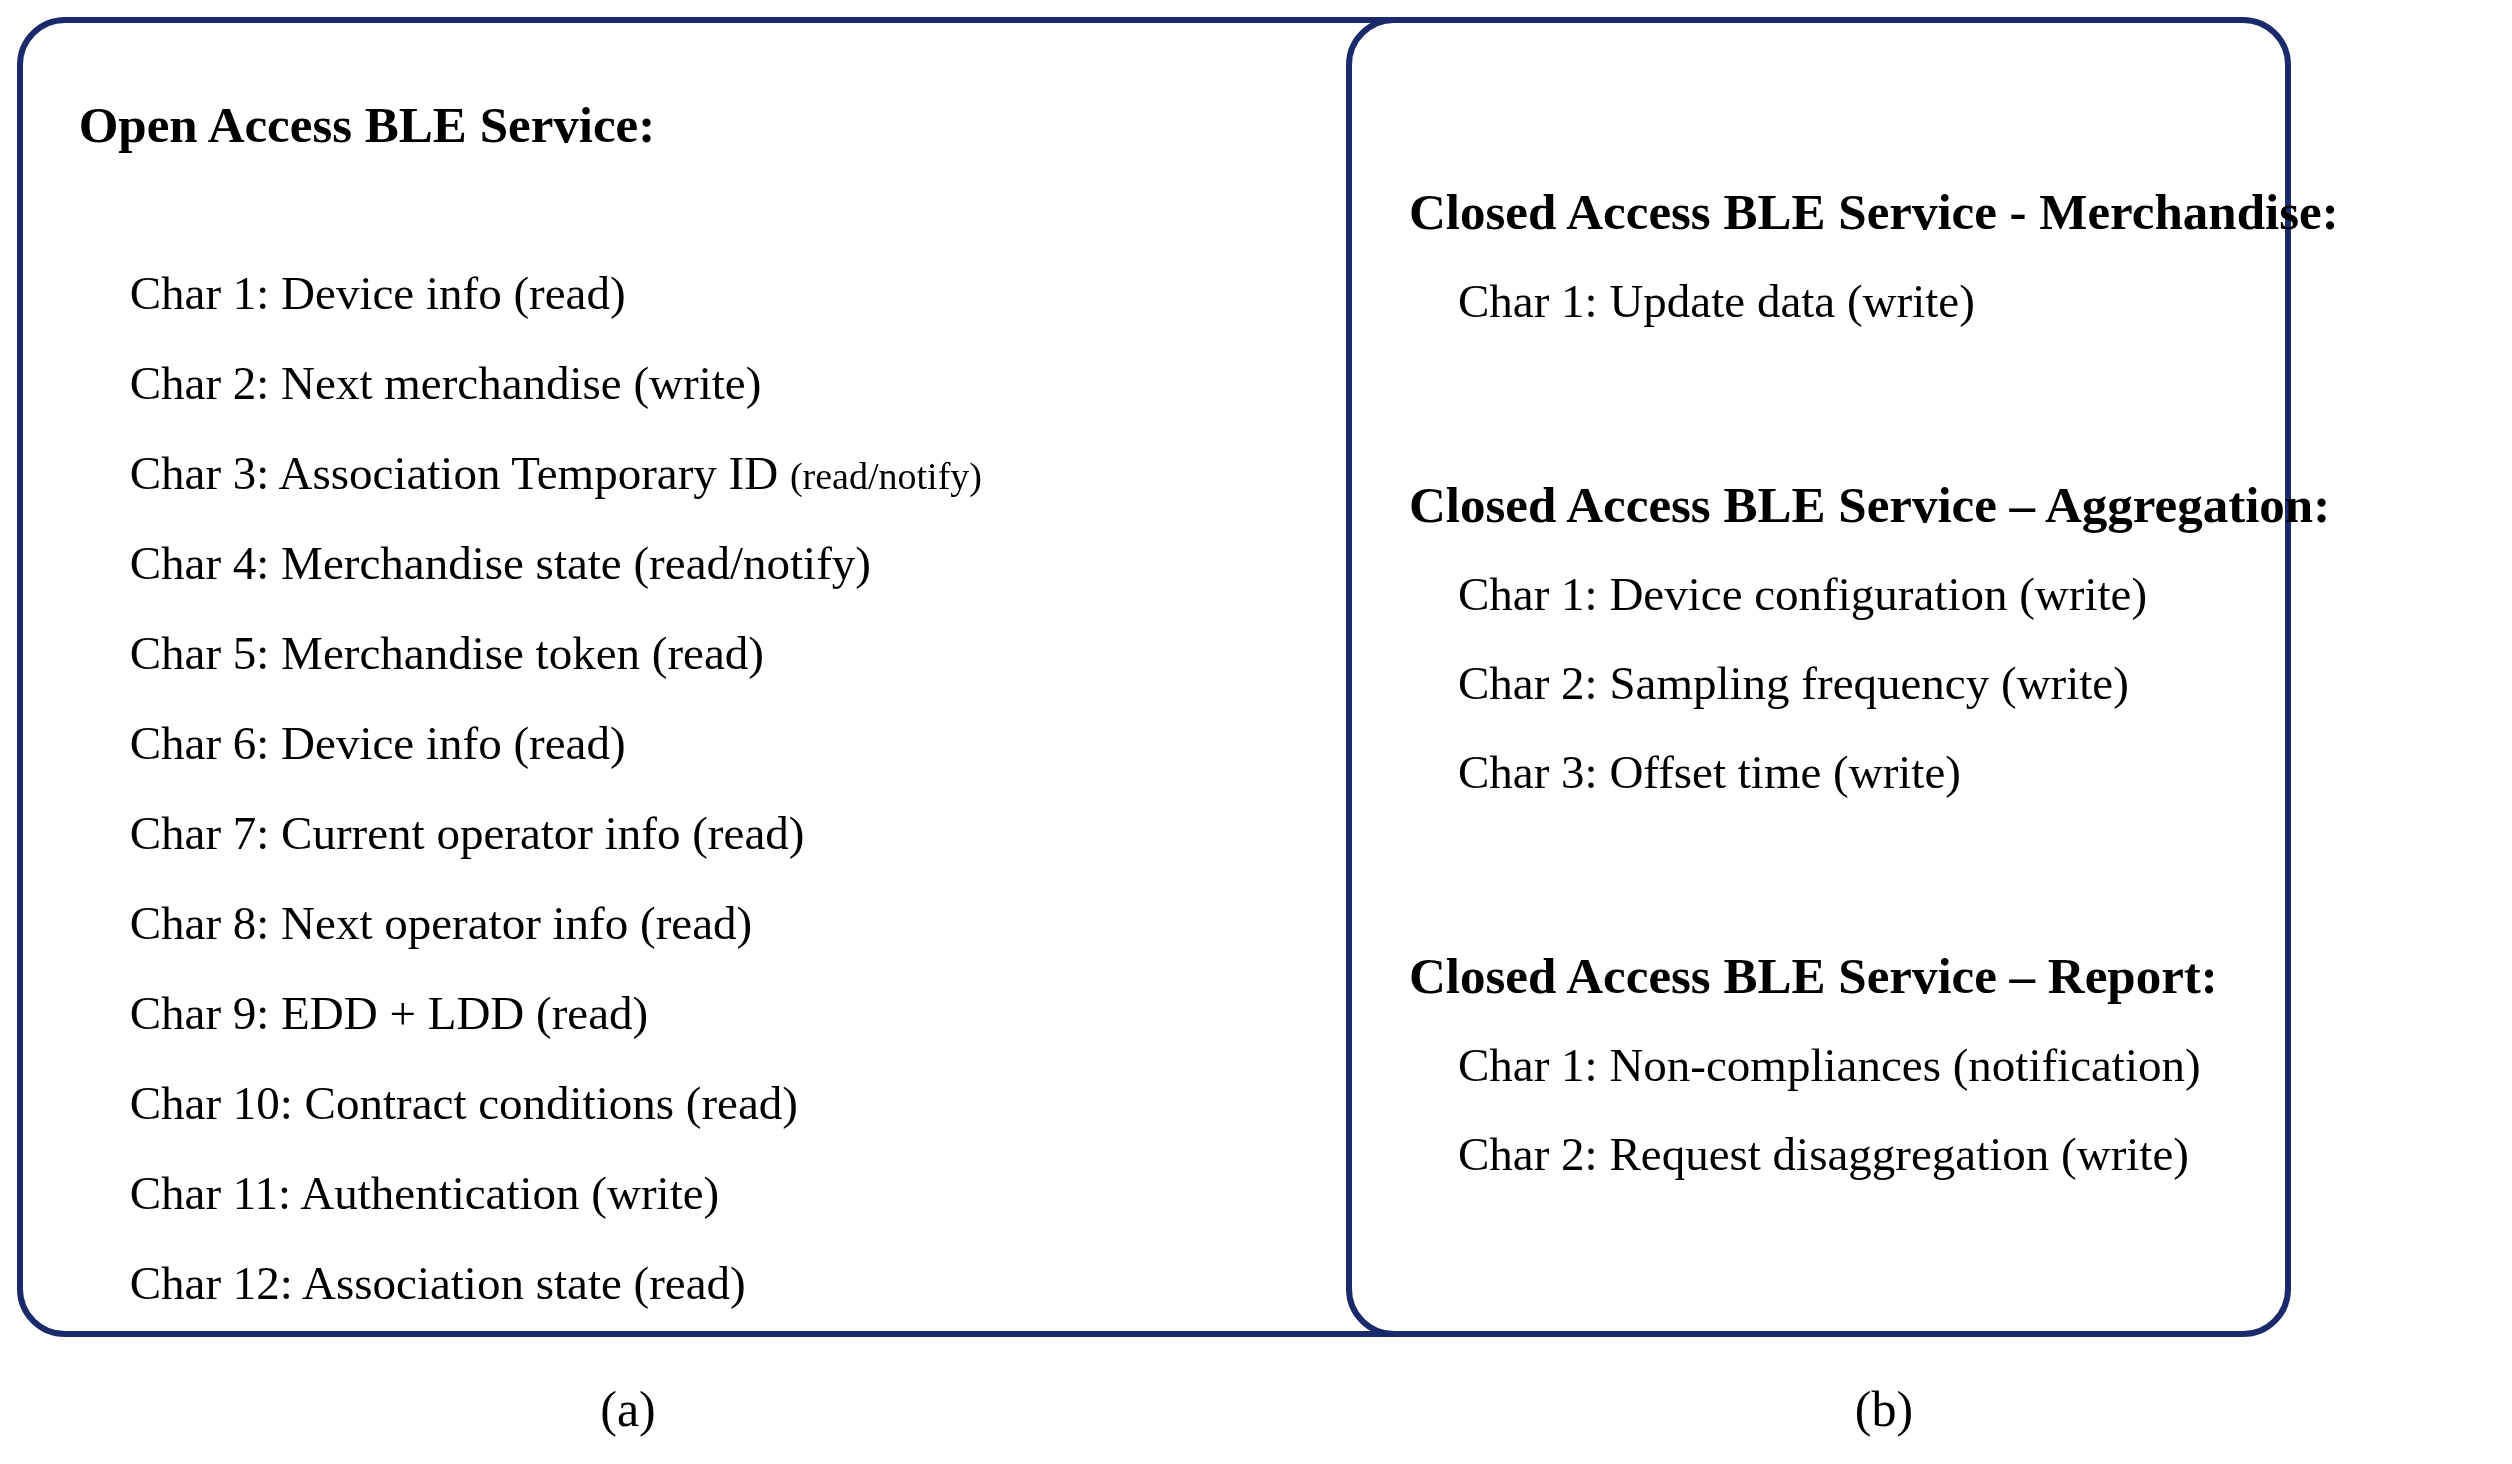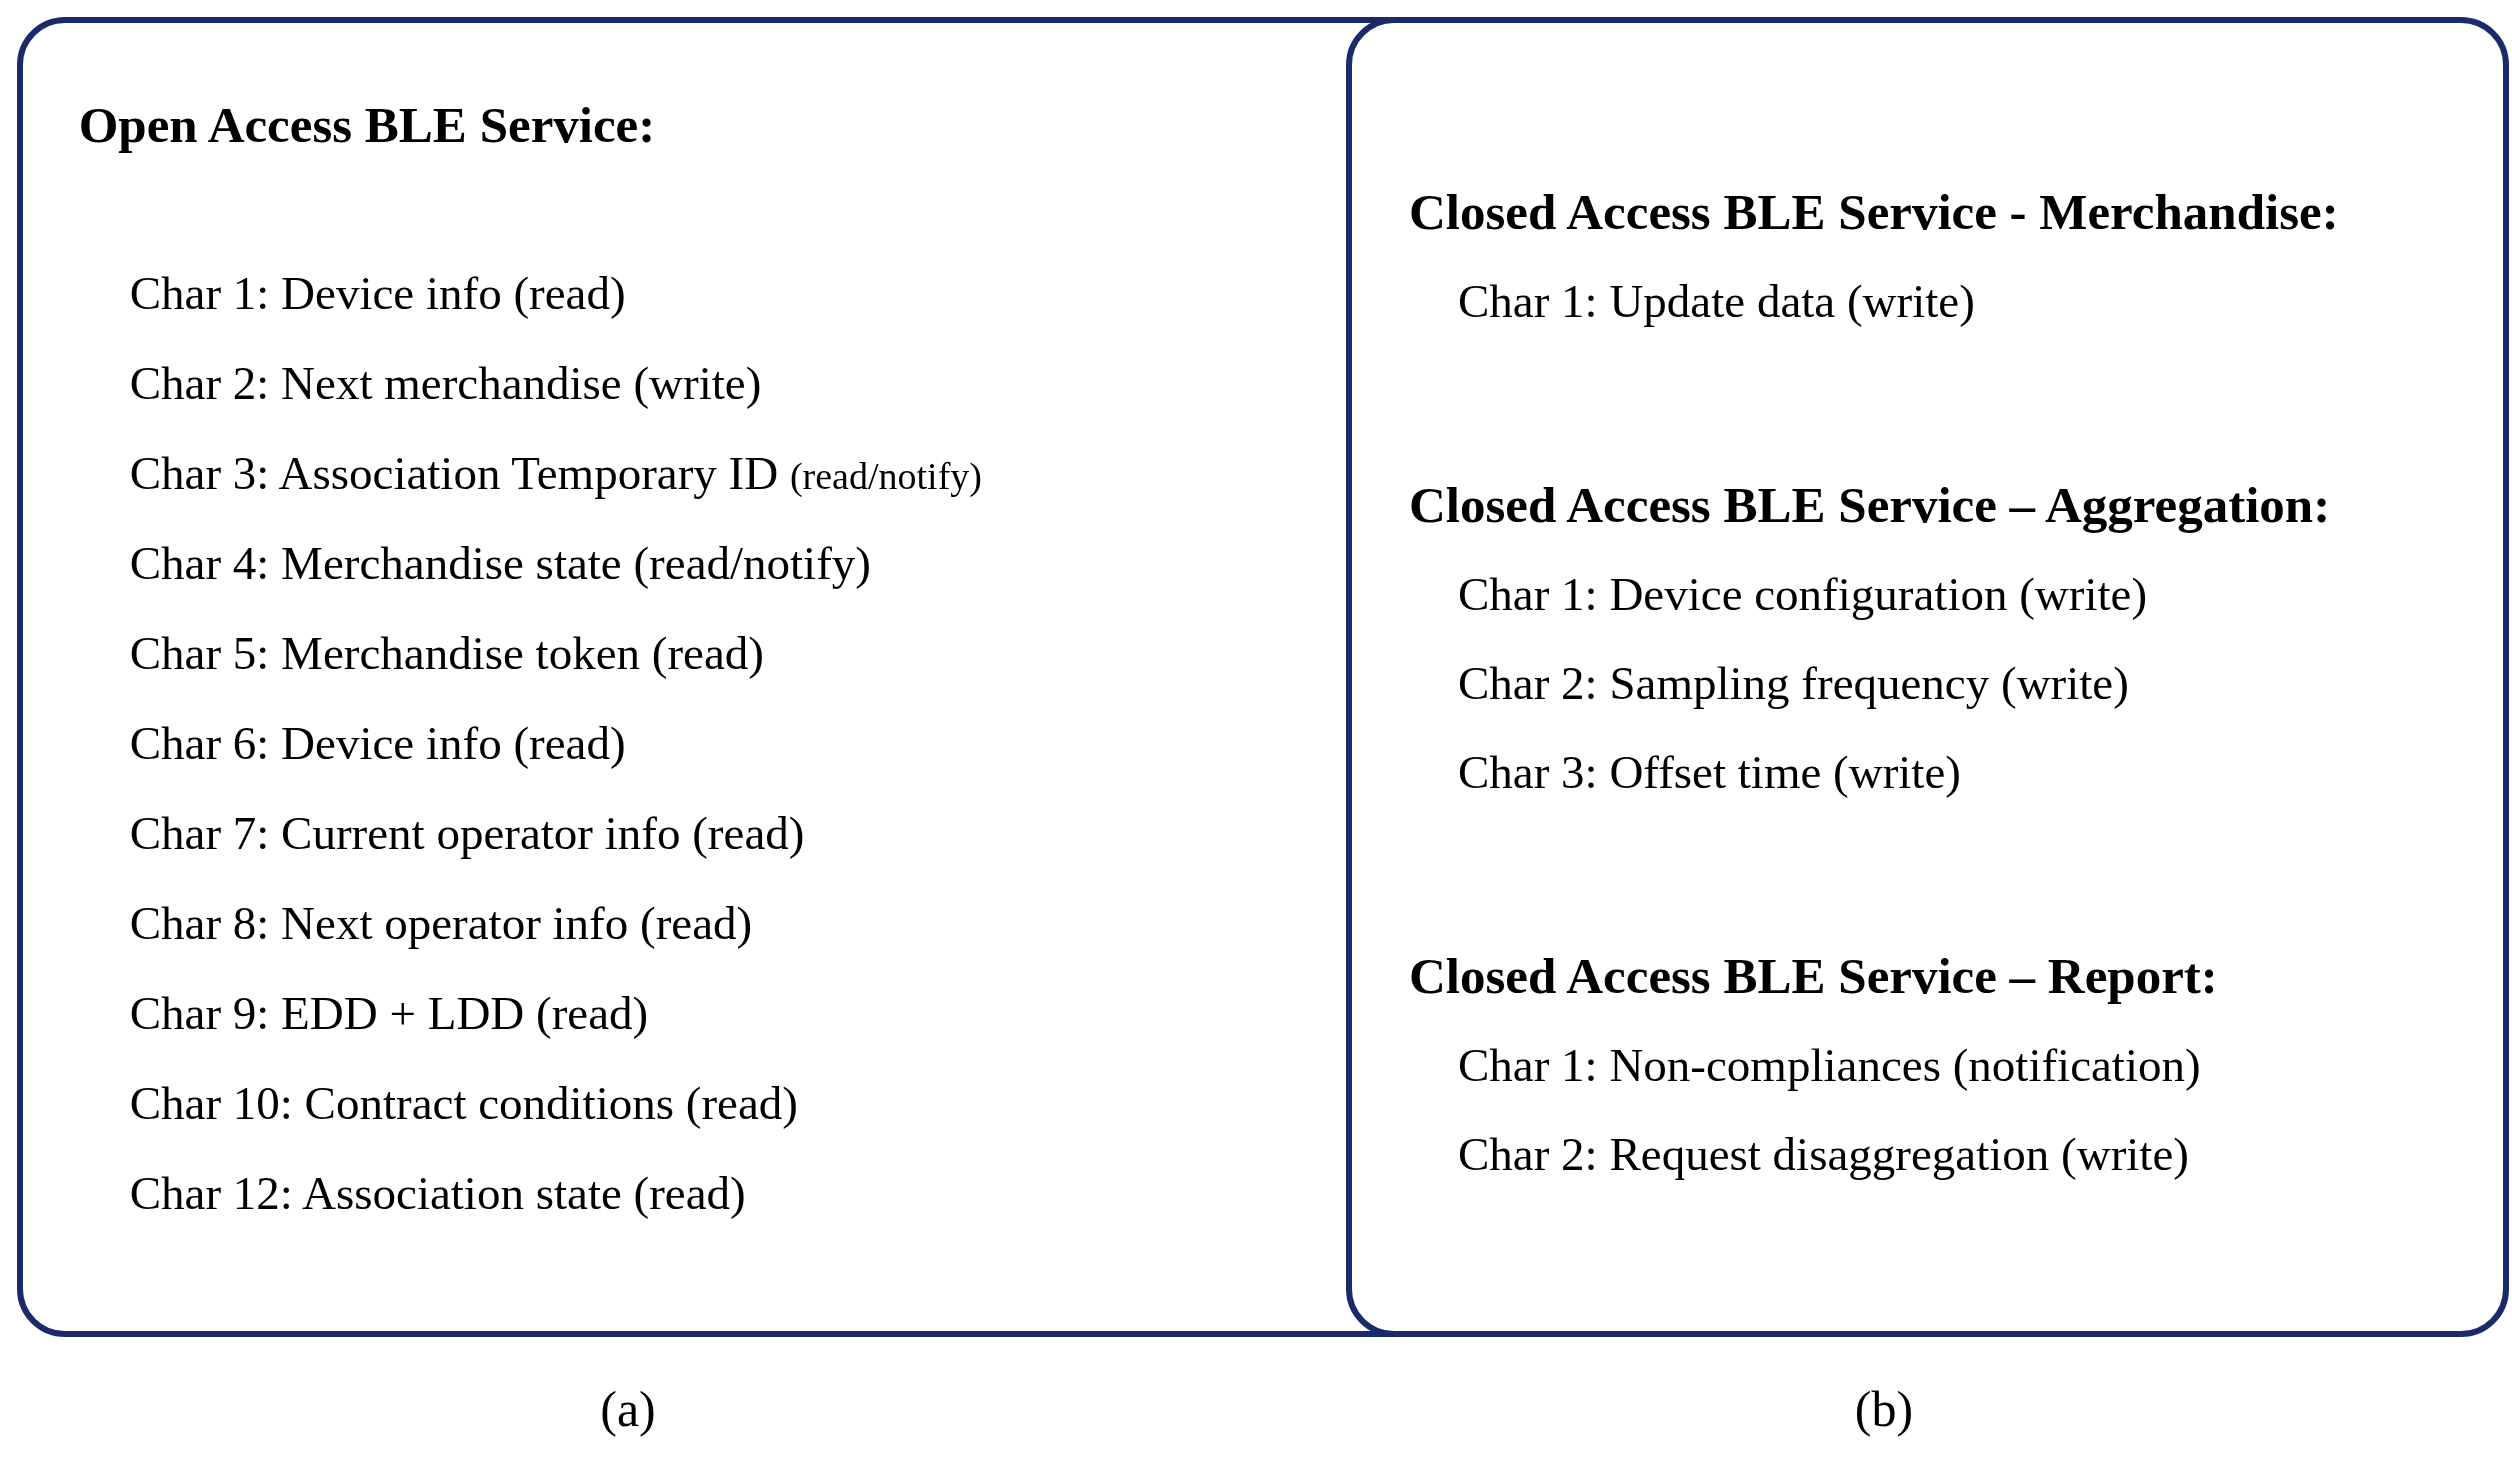--- a/index.html
+++ b/index.html
@@ -24,21 +24,21 @@
     border-radius: 48px;
     background: #ffffff;
   }
   .box-a {
     left: 16.7px;
     width: 1518px;
     padding: 57px 20px 0 56px;
   }
   .box-b {
     left: 1346px;
-    width: 1163px;
+    width: 945px;
     padding: 144px 20px 0 57px;
   }
   .box-title {
     font-size: 51px;
     font-weight: bold;
     line-height: 90px;
     white-space: nowrap;
   }
   .box-a .box-title {
     margin-bottom: 80px;
@@ -79,20 +79,21 @@
   <div class="char-row"><span>Char 1: Device info (read)</span><span class="small"></span></div>
   <div class="char-row"><span>Char 2: Next merchandise (write)</span><span class="small"></span></div>
   <div class="char-row"><span>Char 3: Association Temporary ID </span><span class="small">(read/notify)</span></div>
   <div class="char-row"><span>Char 4: Merchandise state (read/notify)</span><span class="small"></span></div>
   <div class="char-row"><span>Char 5: Merchandise token (read)</span><span class="small"></span></div>
   <div class="char-row"><span>Char 6: Device info (read)</span><span class="small"></span></div>
   <div class="char-row"><span>Char 7: Current operator info (read)</span><span class="small"></span></div>
   <div class="char-row"><span>Char 8: Next operator info (read)</span><span class="small"></span></div>
   <div class="char-row"><span>Char 9: EDD + LDD (read)</span><span class="small"></span></div>
   <div class="char-row"><span>Char 10: Contract conditions (read)</span><span class="small"></span></div>
+  <div class="char-row"><span>Char 11: Authentication (write)</span><span class="small"></span></div>
   <div class="char-row"><span>Char 12: Association state (read)</span><span class="small"></span></div>
 </div>
 
 <div class="service-box box-b">
   <div class="section">
     <div class="box-title">Closed Access BLE Service - Merchandise:</div>
     <div class="char-row">Char 1: Update data (write)</div>
   </div>
   <div class="section">
     <div class="box-title">Closed Access BLE Service – Aggregation:</div>

